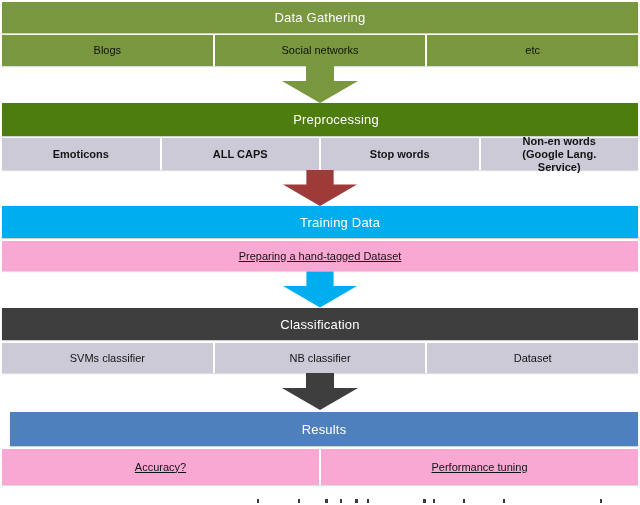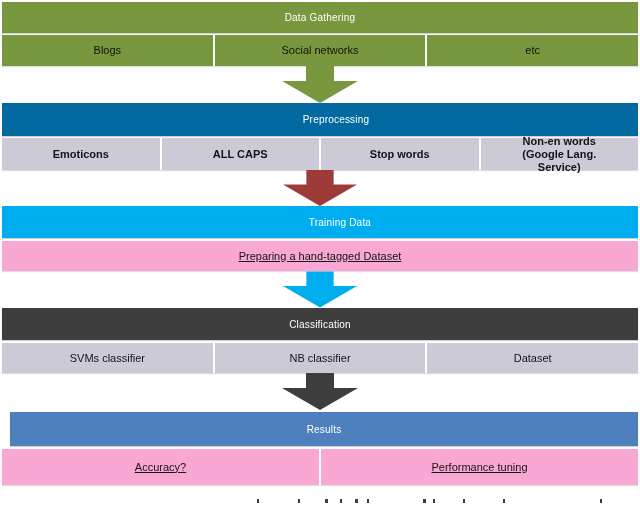--- a/index.html
+++ b/index.html
@@ -6,36 +6,36 @@
   .fig{
     position:relative;
     width:640px;height:505px;
     background:#ffffff;
     font-family:"Liberation Sans", sans-serif;
     overflow:hidden;
   }
   .inner{padding:2px 2px 0 2px;}
   .hdr{
     display:flex;align-items:center;justify-content:center;
-    color:#ffffff;font-size:10px;letter-spacing:.2px;
+    color:#ffffff;font-size:13px;letter-spacing:.2px;
     box-shadow:0 1px 1px rgba(100,100,100,.30);
   }
   .row{display:flex;gap:2px;box-shadow:0 1px 1px rgba(120,120,120,.25);}
   .cell{
     flex:1;display:flex;align-items:center;justify-content:center;
     text-align:center;font-size:11px;line-height:13px;
     color:#141414;padding:0 24px;
   }
   .gap2{height:2px;} .gap3{height:3px;}
   .arrowband{display:flex;justify-content:center;align-items:stretch;}
   .arrowband svg{display:block;}
 
   
   .hdr.green{background:#78973e;} .row.green .cell{background:#78973e;color:#101408;}
-  .hdr.red{background:#0369a1;padding-left:32px;}   .row.lav .cell{background:#cdcad8;}
+  .hdr.red{background:#4d7c0f;padding-left:32px;}   .row.lav .cell{background:#cdcad8;}
   .hdr.cyan{background:#00aeef;padding-left:40px;}  .row.lblue .cell{background:#f9a8d4;text-decoration:underline;}
   .hdr.dark{background:#3e3e3e;}
   .hdr.blue{background:#4e80bd;margin-left:8px;}
 
   .h1{height:31px;} .r1{height:31px;} .a1{height:37px;}
   .h2{height:33px;} .r2{height:32px;font-weight:bold;} .a2{height:36px;}
   .h3{height:32px;} .r3{height:30px;} .a3{height:37px;}
   .h4{height:32px;} .r4{height:30px;} .a4{height:39px;}
   .h5{height:34px;} .r5{height:36px;}
 

